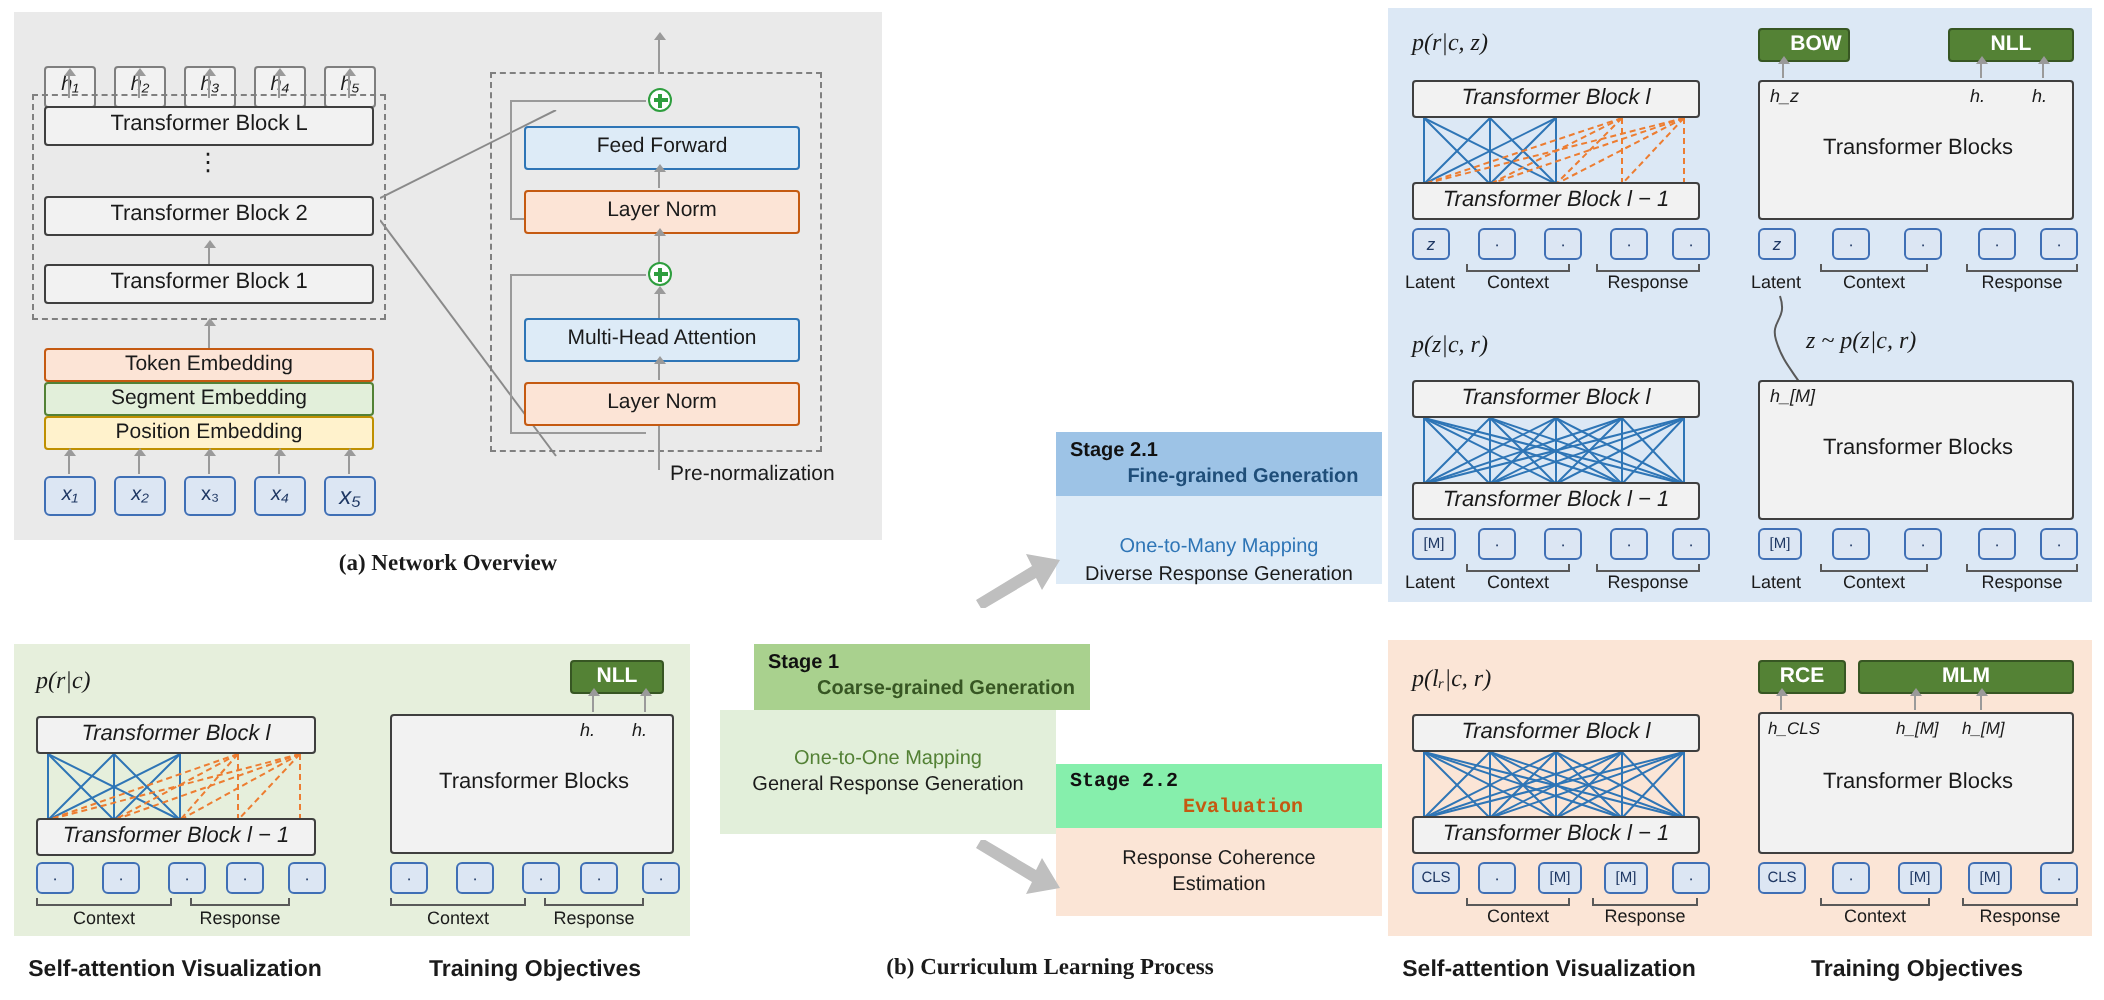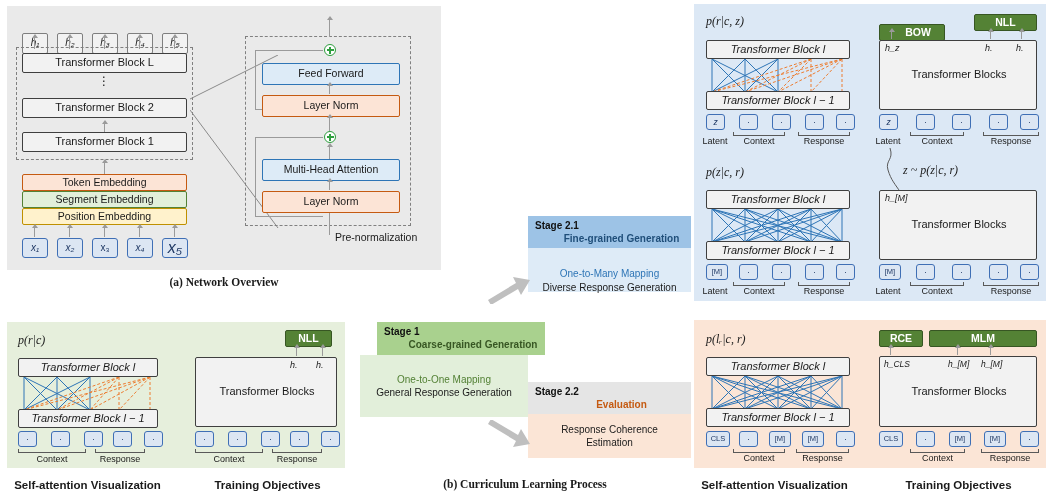--- a/index.html
+++ b/index.html
@@ -58,21 +58,21 @@
   .stage-body{font-size:10px;text-align:center;line-height:1.35;
               display:flex;flex-direction:column;align-items:center;justify-content:center;}
   .s1-hd{background:#a9d18e;color:#111;margin-left:17px;}
   .s1-bd{background:#e2efda;}
   .s1-sub{color:#375623;}
   .s1-l1{color:#538135;}
   .s21-hd{background:#9dc3e6;color:#111;}
   .s21-bd{background:#deebf7;}
   .s21-sub{color:#1f4e79;}
   .s21-l1{color:#2e75b6;margin-top:21px;}
-  .s22-hd{background:#e5e5e5;color:#111;}
+  .s22-hd{background:#86efac;color:#111;font-family:Liberation Mono, monospace;}
   .s22-bd{background:#fbe5d6;}
   .s22-sub{color:#c55a11;}
 </style>
 </head>
 <body>
 
 <div class="abs panel-gray" style="left:7px;top:6px;width:434px;height:264px;"></div>
 
 <div class="abs" style="left:22px;top:13px;width:160px;height:22px;">
   <div class="abs box hbox" style="left:0px;top:0px;width:26px;height:21px;">h₁</div>
@@ -104,21 +104,21 @@
 <div class="abs varrow" style="left:34px;top:228px;height:9px;"></div>
 <div class="abs varrow" style="left:69px;top:228px;height:9px;"></div>
 <div class="abs varrow" style="left:104px;top:228px;height:9px;"></div>
 <div class="abs varrow" style="left:139px;top:228px;height:9px;"></div>
 <div class="abs varrow" style="left:174px;top:228px;height:9px;"></div>
 
 <div class="abs box tok" style="left:22px;top:238px;width:26px;height:20px;font-style:italic;font-size:10px;">x₁</div>
 <div class="abs box tok" style="left:57px;top:238px;width:26px;height:20px;font-style:italic;font-size:10px;">x₂</div>
 <div class="abs box tok" style="left:92px;top:238px;width:26px;height:20px;font-size:10px;">x₃</div>
 <div class="abs box tok" style="left:127px;top:238px;width:26px;height:20px;font-style:italic;font-size:10px;">x₄</div>
-<div class="abs box tok" style="left:162px;top:238px;width:26px;height:20px;font-style:italic;font-size:16px;">x₅</div>
+<div class="abs box tok" style="left:162px;top:238px;width:26px;height:20px;font-style:italic;font-size:12px;">x₅</div>
 
 <svg class="abs" style="left:190px;top:55px;width:90px;height:175px;">
   <line x1="0" y1="44" x2="88" y2="0" stroke="#8a8a8a" stroke-width="1"></line>
   <line x1="0" y1="55" x2="88" y2="173" stroke="#8a8a8a" stroke-width="1"></line>
 </svg>
 
 <div class="abs dashed" style="left:245px;top:36px;width:166px;height:190px;"></div>
 
 <div class="abs varrow" style="left:329px;top:20px;height:17px;"></div>
 
@@ -329,21 +329,21 @@
   <div class="abs box tok" style="left:66px;top:0;width:19px;height:16px;">·</div>
   <div class="abs box tok" style="left:99px;top:0;width:19px;height:16px;">·</div>
   <div class="abs box tok" style="left:130px;top:0;width:19px;height:16px;">·</div>
 </div>
 <div class="abs brace" style="left:733px;top:282px;width:52px;"></div>
 <div class="abs brace" style="left:798px;top:282px;width:52px;"></div>
 <div class="abs lbl" style="left:696px;top:286px;width:38px;">Latent</div>
 <div class="abs lbl" style="left:733px;top:286px;width:52px;">Context</div>
 <div class="abs lbl" style="left:798px;top:286px;width:52px;">Response</div>
 
-<div class="abs box obj" style="left:879px;top:24px;width:66px;height:17px;padding-left:12px;">BOW</div>
+<div class="abs box obj" style="left:879px;top:14px;width:46px;height:17px;padding-left:12px;">BOW</div>
 <div class="abs box obj" style="left:974px;top:14px;width:63px;height:17px;">NLL</div>
 <div class="abs varrow" style="left:891px;top:32px;height:7px;"></div>
 <div class="abs varrow" style="left:990px;top:32px;height:7px;"></div>
 <div class="abs varrow" style="left:1021px;top:32px;height:7px;"></div>
 <div class="abs tb" style="left:879px;top:40px;width:158px;height:70px;">
   <div class="abs" style="left:0;top:27px;width:158px;text-align:center;font-size:11px;">Transformer Blocks</div>
   <div class="abs" style="left:5px;top:2px;font-size:9px;font-style:italic;">h_z</div>
   <div class="abs" style="left:105px;top:2px;font-size:9px;font-style:italic;">h.</div>
   <div class="abs" style="left:136px;top:2px;font-size:9px;font-style:italic;">h.</div>
 </div>

